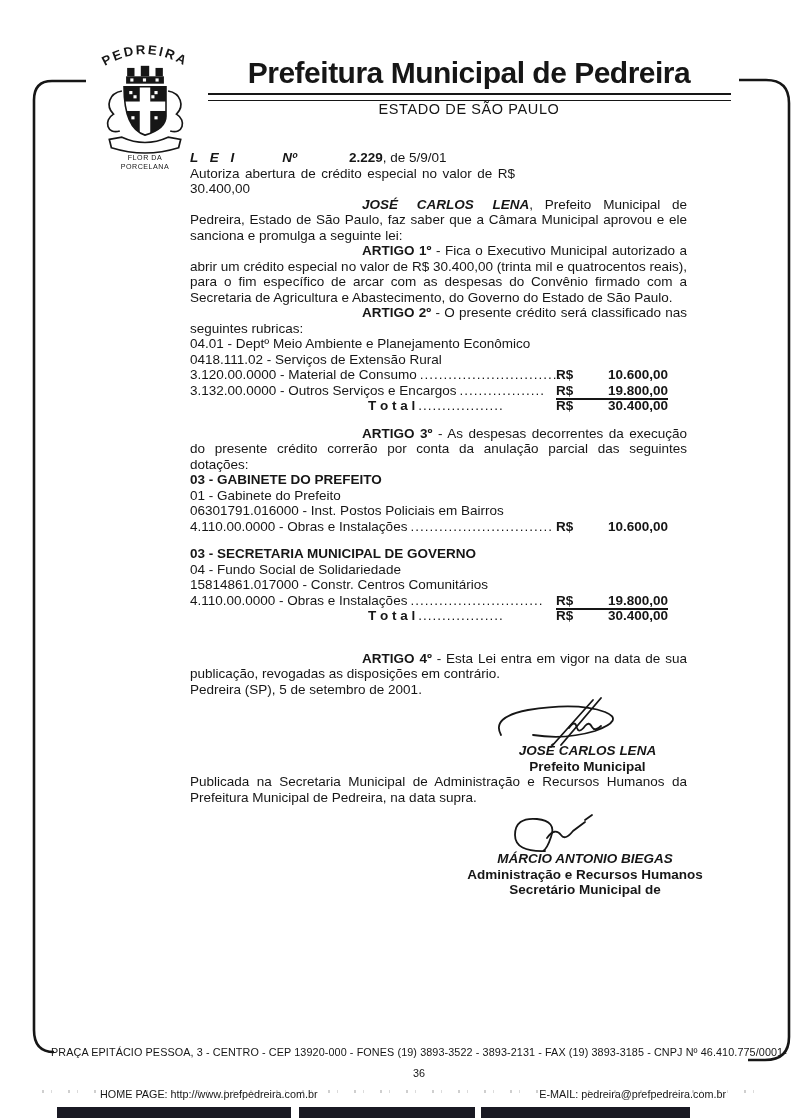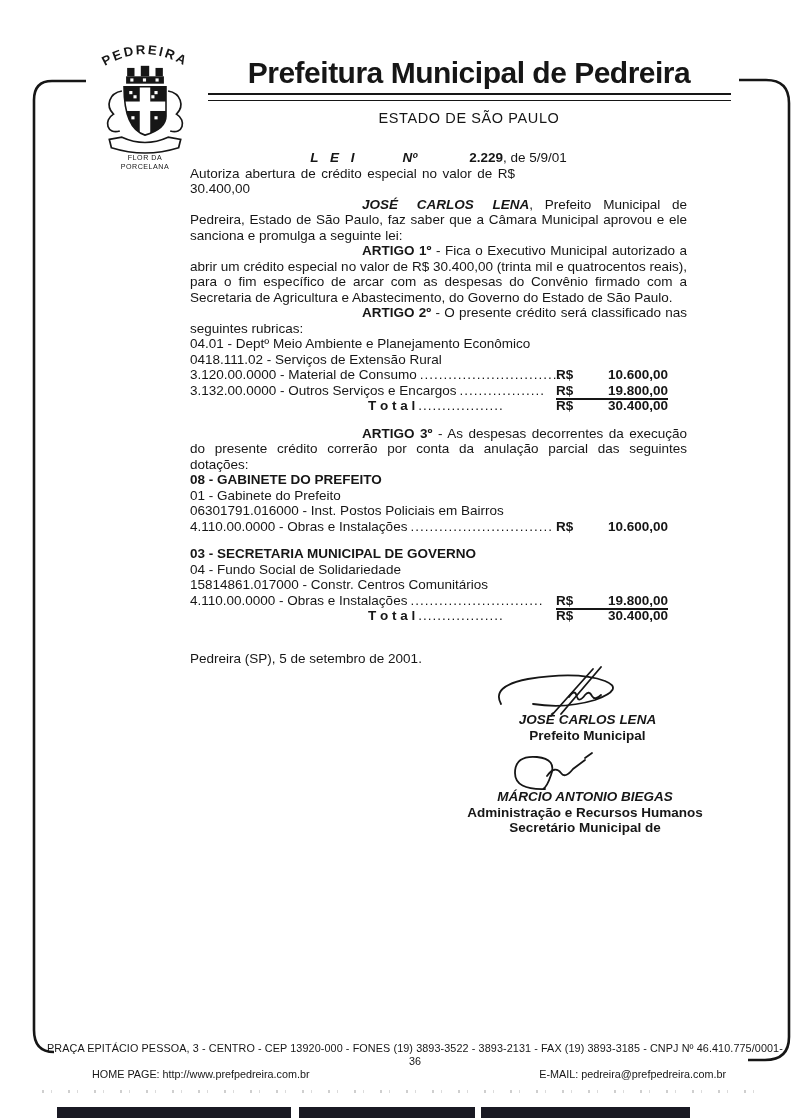--- a/index.html
+++ b/index.html
@@ -6,26 +6,26 @@
   .page{position:relative;width:800px;height:1120px;background:#ffffff;overflow:hidden;
         font-family:"Liberation Sans", sans-serif;color:#161616;}
   
   .frame-svg{position:absolute;left:0;top:0;}
   
   .emblem-svg{position:absolute;left:82px;top:30px;}
   .header-text{position:absolute;left:205px;top:54px;width:528px;text-align:center;}
   .header-title{font-size:30px;line-height:38px;font-weight:700;letter-spacing:-.5px;margin:0;}
   .title-underline{margin:1px auto 0 auto;width:523px;height:5px;
                    border-top:2.5px solid #161616;border-bottom:1.5px solid #161616;}
-  .header-subtitle{margin-top:9px;font-size:14.5px;letter-spacing:.6px;font-weight:400;}
+  .header-subtitle{font-size:14.5px;letter-spacing:.6px;font-weight:400;}
   
   .content{position:absolute;left:190px;top:150px;width:497px;
            font-size:13.5px;line-height:15.5px;text-align:justify;}
   .content p{margin:0;}
-  .lei-line{margin-left:168px;text-align:center;margin-bottom:23px;}
+  .lei-line{margin-left:168px;text-align:left;margin-bottom:23px;}
   .lei-word{font-style:italic;font-weight:700;letter-spacing:4px;}
   .lei-nlabel{font-style:italic;font-weight:700;margin-left:44px;}
   .lei-number{font-weight:700;margin-left:52px;}
   .summary{margin-left:172px;width:325px;margin-bottom:22px;}
   .preamble{margin-bottom:12px;text-indent:172px;}
   .sig-name-inline{font-weight:700;font-style:italic;word-spacing:7px;}
   .artigo-p{text-indent:172px;}
   .artigo-label{font-weight:700;}
   .mb11{margin-bottom:11px;} .mb12{margin-bottom:12px;} .mb14{margin-bottom:27px;}
   
@@ -40,22 +40,22 @@
   
   .date-line{margin-left:170px;text-align:left;margin-bottom:2px;}
   .sigblock{text-align:center;}
   .sig1{margin-left:255px;width:285px;}
   .sig2{margin-left:235px;width:320px;margin-top:6px;text-align:center;}
   .squiggle{display:block;margin:0 auto -6px auto;position:relative;left:-25px;}
   .sig-name{font-weight:700;font-style:italic;}
   .sig-role{font-weight:700;}
   .publication{margin-top:10px;margin-bottom:2px;}
   
-  .footer{position:absolute;left:42px;right:12px;top:1042px;font-size:10.8px;
-          line-height:13px;color:#161616;}
+  .footer{position:absolute;left:50px;right:12px;top:1042px;font-size:10.8px;
+          line-height:21px;color:#161616;}
   .f1{text-align:center;letter-spacing:.1px;}
   .f2{display:flex;justify-content:space-between;padding:0 62px 0 50px;gap:12px;}
   
   .noise-row{position:absolute;top:1090px;left:42px;right:42px;height:3px;opacity:.35;
              background:repeating-linear-gradient(90deg,#777 0 2px,transparent 2px 9px,#999 9px 10px,transparent 10px 26px);}
   .bottom-bar{position:absolute;left:57px;top:1107px;width:633px;height:11px;
               background:linear-gradient(90deg,#191923 0 37%,#fff 37% 38.2%,#191923 38.2% 66%,#fff 66% 67%,#191923 67% 100%);}
 </style>
 </head>
 <body>
@@ -155,21 +155,21 @@
         <span class="money">
             <span>R$</span>
             <span>30.400,00</span>
           </span>
       </div>
     </div>
 
     <p class="artigo-p mb12"><span class="artigo-label">ARTIGO 3º</span><span> - As despesas decorrentes da execução do presente crédito correrão por conta da anulação parcial das seguintes dotações:</span></p>
 
     <div class="bsec mb12">
-      <div class="bhdr">08 - GABINETE DO PREFEITO</div>
+      <div class="bhdr">03 - GABINETE DO PREFEITO</div>
       <div>01 - Gabinete do Prefeito</div>
       <div>06301791.016000 - Inst. Postos Policiais em Bairros</div>
       <div class="brow">
         <span>4.110.00.0000 - Obras e Instalações</span><span class="leader">..............................</span>
         <span class="money">
             <span>R$</span>
             <span>10.600,00</span>
           </span>
       </div>
     </div>
@@ -187,34 +187,36 @@
       </div>
       <div class="brow">
         <span class="total-label">T o t a l</span><span class="leader">..................</span>
         <span class="money">
             <span>R$</span>
             <span>30.400,00</span>
           </span>
       </div>
     </div>
 
+    <p class="artigo-p mb14"><span class="artigo-label">ARTIGO 4º</span><span> - Esta Lei entra em vigor na data de sua publicação, revogadas as disposições em contrário.</span></p>
 
     <p class="date-line">Pedreira (SP), 5 de setembro de 2001.</p>
 
     <div class="sigblock sig1">
       <svg class="squiggle" width="180" height="52" viewBox="0 0 180 52" fill="none" stroke="#161616" stroke-width="1.8" stroke-linecap="round">
         <path d="M28,38 Q18,20 55,13 Q105,5 132,15 Q152,23 122,34 Q92,43 60,38"></path>
         <path d="M120,3 L78,50"></path>
         <path d="M128,1 L88,48"></path>
         <path d="M96,31 q6,-9 8,0 q2,6 8,-2 q4,-5 7,1 q3,5 9,-1"></path>
       </svg>
       <div class="sig-name">JOSÉ CARLOS LENA</div>
       <div class="sig-role">Prefeito Municipal</div>
     </div>
 
+    <p class="publication">Publicada na Secretaria Municipal de Administração e Recursos Humanos da Prefeitura Municipal de Pedreira, na data supra.</p>
 
     <div class="sigblock sig2">
       <svg class="squiggle" width="150" height="46" viewBox="0 0 150 46" fill="none" stroke="#161616" stroke-width="1.8" stroke-linecap="round">
         <path d="M60,40 Q30,41 30,24 Q30,6 52,8 Q72,10 66,26 Q62,38 58,40"></path>
         <path d="M62,27 q8,-11 14,-3 q4,6 12,-4 l12,-9"></path>
         <path d="M100,9 l7,-5"></path>
       </svg>
       <div class="sig-name">MÁRCIO ANTONIO BIEGAS</div>
       <div class="sig-role">Administração e Recursos Humanos</div>
       <div class="sig-role">Secretário Municipal de</div>

